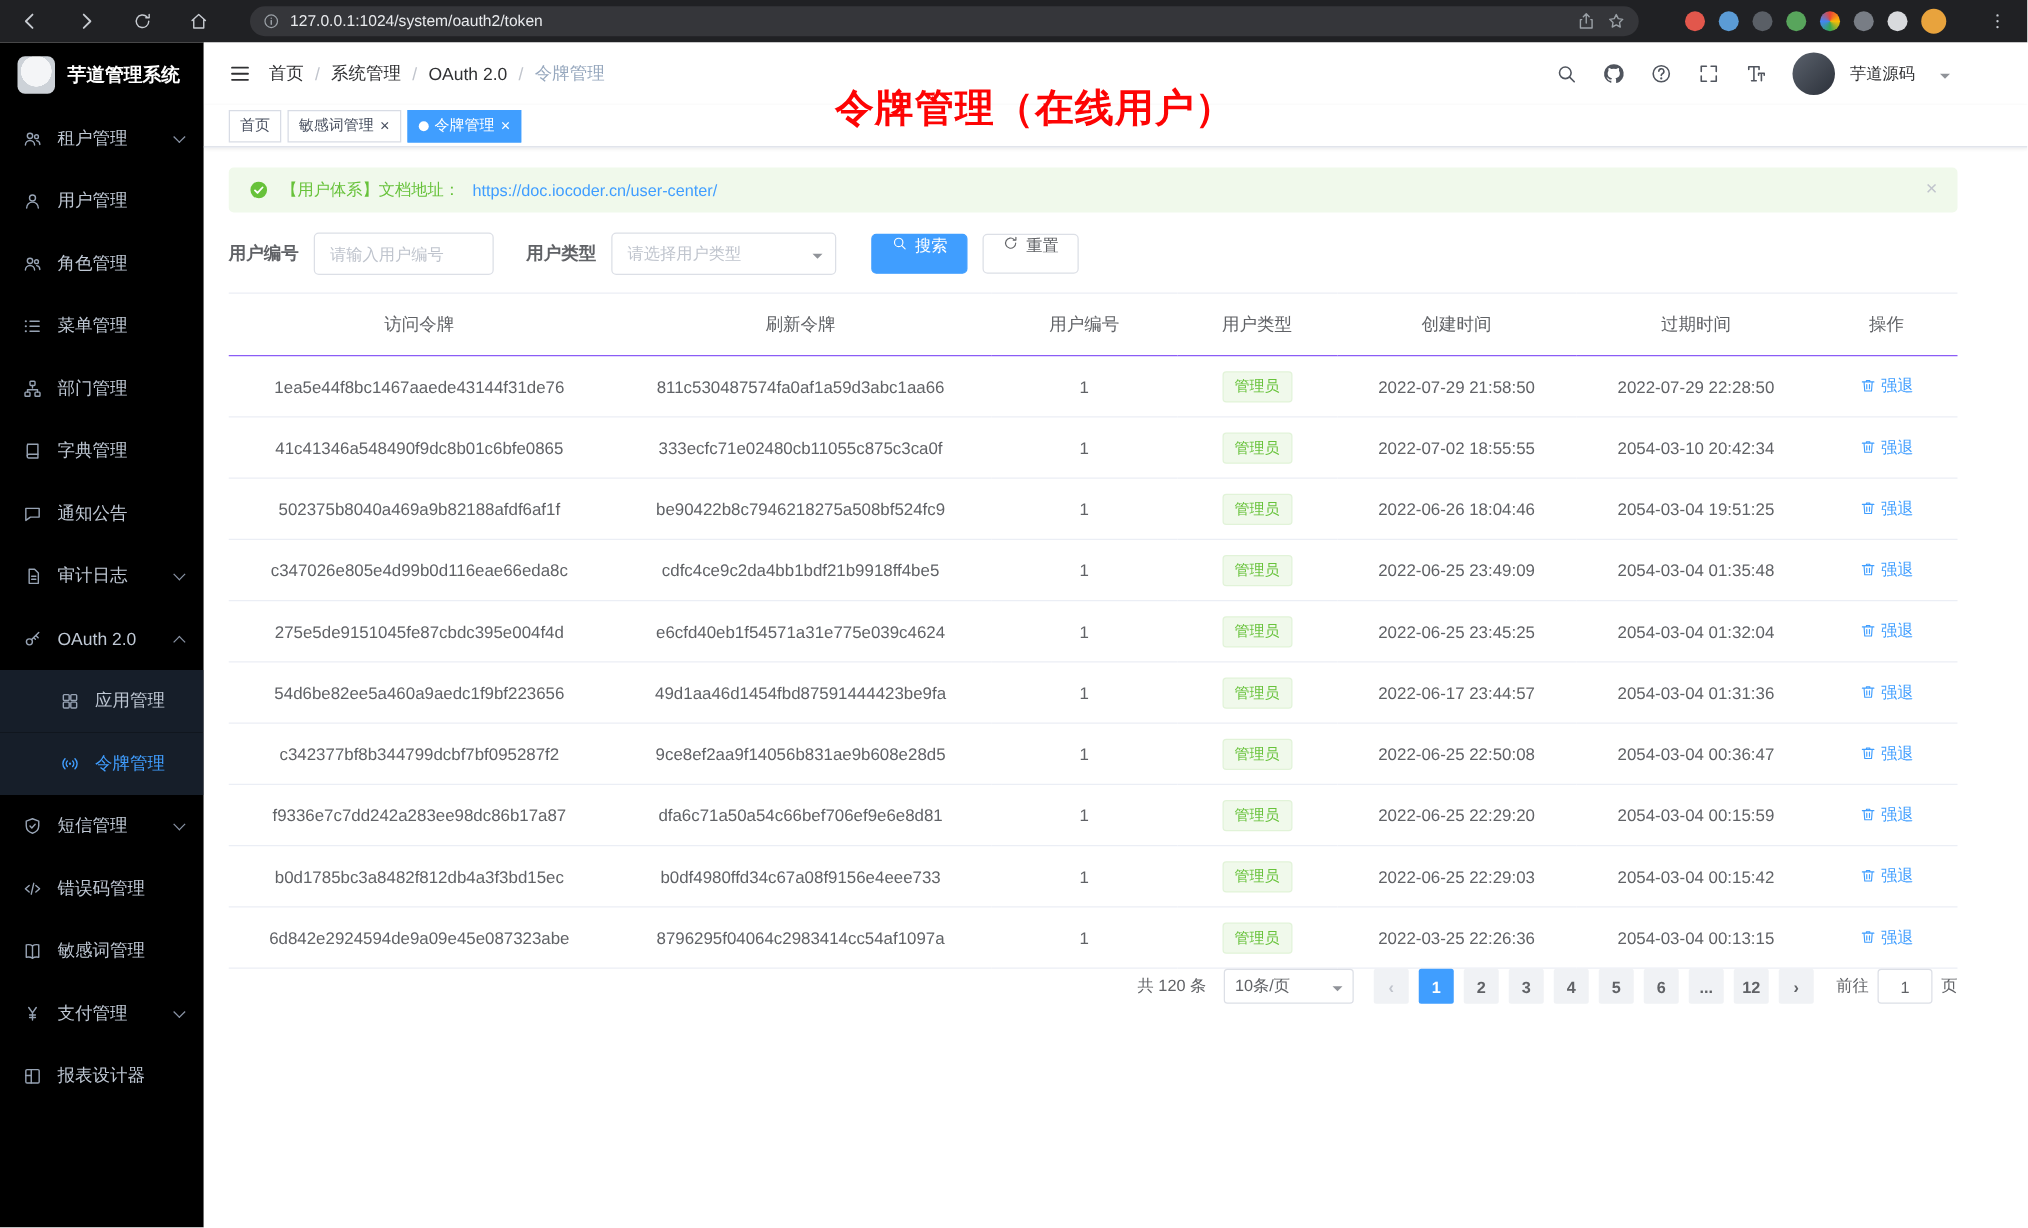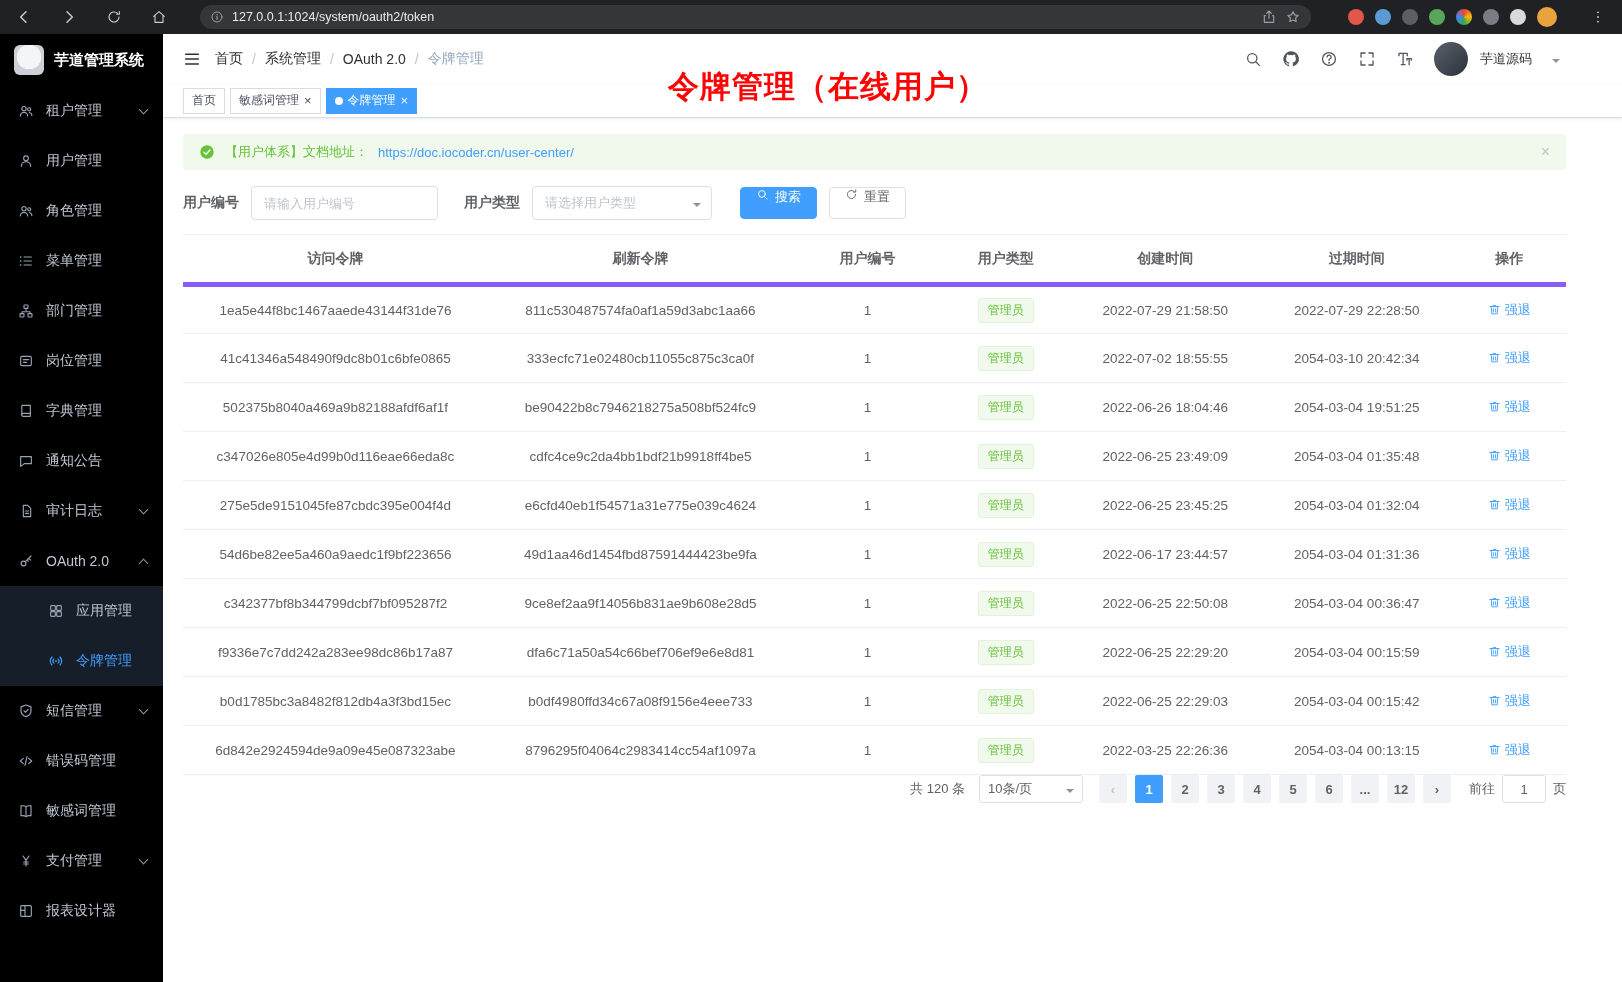--- a/index.html
+++ b/index.html
@@ -51,30 +51,30 @@
 .tag-close{font-size:13px;line-height:1;cursor:pointer}
 
 .content{flex:1;padding:16px 56px 0 20px;position:relative}
 .alert{height:36px;background:#f0f9eb;border-radius:4px;display:flex;align-items:center;gap:10px;padding:0 16px;margin-bottom:16px;font-size:13px}
 .alert-text{color:#67c23a}
 .alert-link{color:#409eff;cursor:pointer}
 .alert-close{margin-left:auto;color:#c0c4cc;font-size:16px;cursor:pointer}
 
 .filters{display:flex;align-items:center;margin-bottom:14px;font-size:14px}
 .f-label{font-weight:700;color:#606266;margin-right:12px}
-.f-input{width:187px;height:34px;border:1px solid #dcdfe6;border-radius:4px;padding:0 12px;font-size:13px;color:#606266;outline:none;margin-right:26px;background:#fff}
+.f-input{width:144px;height:34px;border:1px solid #dcdfe6;border-radius:4px;padding:0 12px;font-size:13px;color:#606266;outline:none;margin-right:26px;background:#fff}
 .f-input::placeholder{color:#bfc4cd}
 .f-select{width:180px;height:34px;border:1px solid #dcdfe6;border-radius:4px;display:flex;align-items:center;justify-content:space-between;padding:0 10px 0 12px;font-size:13px;color:#bfc4cd;margin-right:28px;cursor:pointer;background:#fff}
 .btn{height:32px;display:inline-flex;align-items:flex-start;gap:6px;padding:0 15px;border-radius:4px;font-size:13px;border:1px solid #dcdfe6;background:#fff;color:#606266;cursor:pointer}
 .btn.primary{background:#409eff;border-color:#409eff;color:#fff}
 .btn+.btn{margin-left:12px}
 .btn .ic{width:13px;height:13px}
 
 .tbl{width:100%;border-collapse:collapse;table-layout:fixed}
-.tbl th{height:50px;font-size:14px;font-weight:700;color:#606266;border-top:1px solid #ebeef5;border-bottom:5px solid #8b5cf6;white-space:nowrap}
+.tbl th{height:50px;font-size:14px;font-weight:400;color:#606266;border-top:1px solid #ebeef5;border-bottom:1px solid #8b5cf6;white-space:nowrap}
 .tbl td{height:49px;font-size:13.5px;color:#606266;border-bottom:1px solid #ebeef5;text-align:center;white-space:nowrap;overflow:hidden}
 .tag-success{display:inline-block;padding:3px 9px;background:#f0f9eb;border:1px solid #e1f3d8;color:#67c23a;border-radius:3px;font-size:12px}
 .act-link{color:#409eff;display:inline-flex;align-items:center;gap:4px;cursor:pointer;font-size:13px}
 .act-link .ic{width:13px;height:13px}
 
 .pager{display:flex;justify-content:flex-end;align-items:center;gap:8px;font-size:13px;color:#606266}
 .pg-total{margin-right:6px}
 .pg-size{width:104px;height:28px;border:1px solid #dcdfe6;border-radius:3px;display:flex;align-items:center;justify-content:space-between;padding:0 8px;cursor:pointer;margin-right:8px;background:#fff}
 .pg-btn{min-width:28px;height:28px;background:#f0f2f5;border-radius:2px;display:inline-flex;align-items:center;justify-content:center;font-weight:700;color:#606266;cursor:pointer;font-size:13px;padding:0 4px}
 .pg-btn.disabled{color:#c0c4cc}
@@ -202,29 +202,20 @@
               <rect x="3" y="16" width="6" height="5" rx="1"></rect>
               <rect x="15" y="16" width="6" height="5" rx="1"></rect>
               <path d="M12 8v3.2M6 16v-2.8h12V16"></path>
             </svg>
           </span>
           <span class="mi-label">部门管理</span>
         </div>
         <div class="menu-item">
           <span class="mi-icon ic">
             <svg viewBox="0 0 24 24" fill="none" stroke="currentColor" stroke-width="1.7" stroke-linecap="round" stroke-linejoin="round">
-              <rect x="4" y="5" width="16" height="14" rx="2"></rect>
-              <path d="M8 10h8M8 14h5"></path>
-            </svg>
-          </span>
-          <span class="mi-label">岗位管理</span>
-        </div>
-        <div class="menu-item">
-          <span class="mi-icon ic">
-            <svg viewBox="0 0 24 24" fill="none" stroke="currentColor" stroke-width="1.7" stroke-linecap="round" stroke-linejoin="round">
               <path d="M6 3.5h12.5V20H7.5A1.8 1.8 0 0 1 5.7 18V5.3A1.8 1.8 0 0 1 7.5 3.5z"></path>
               <path d="M5.7 17.4a1.8 1.8 0 0 1 1.8-1.8h11"></path>
             </svg>
           </span>
           <span class="mi-label">字典管理</span>
         </div>
         <div class="menu-item">
           <span class="mi-icon ic">
             <svg viewBox="0 0 24 24" fill="none" stroke="currentColor" stroke-width="1.7" stroke-linecap="round" stroke-linejoin="round">
               <path d="M4 5.5h16V16H9.5L4 20z"></path>

